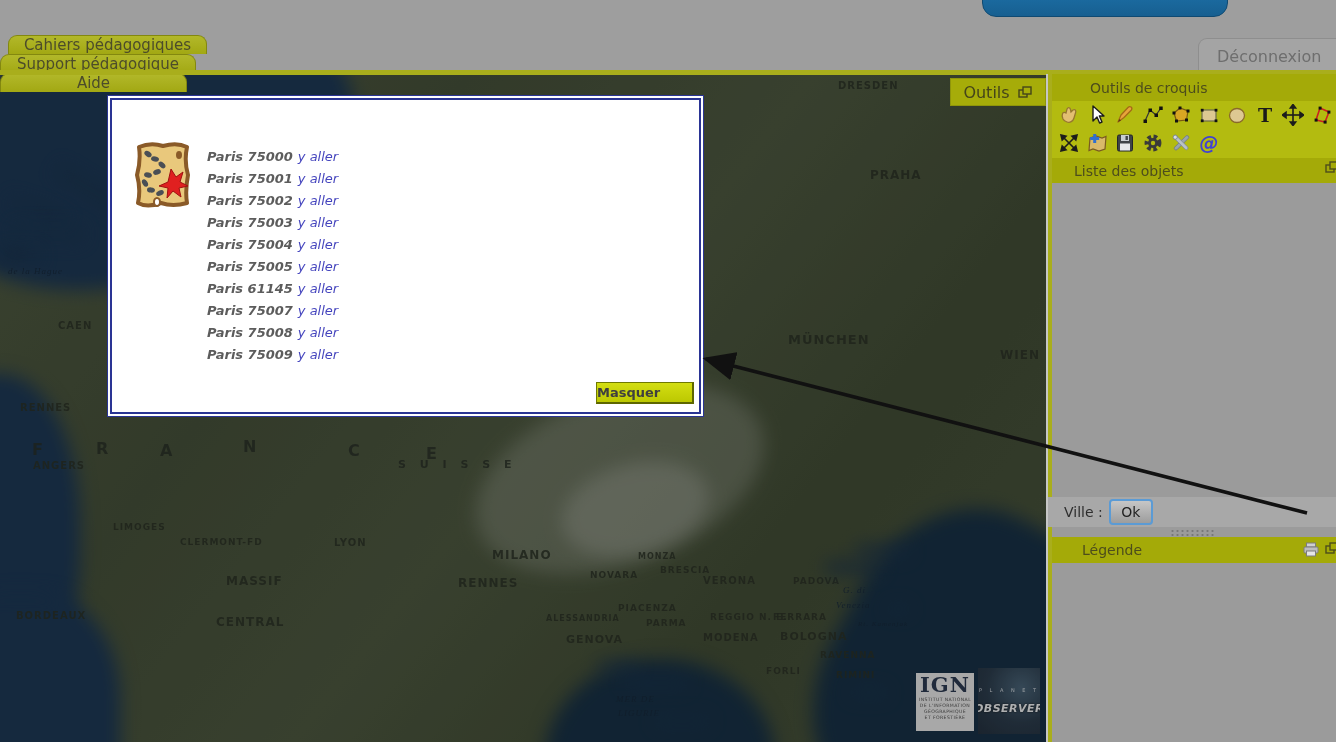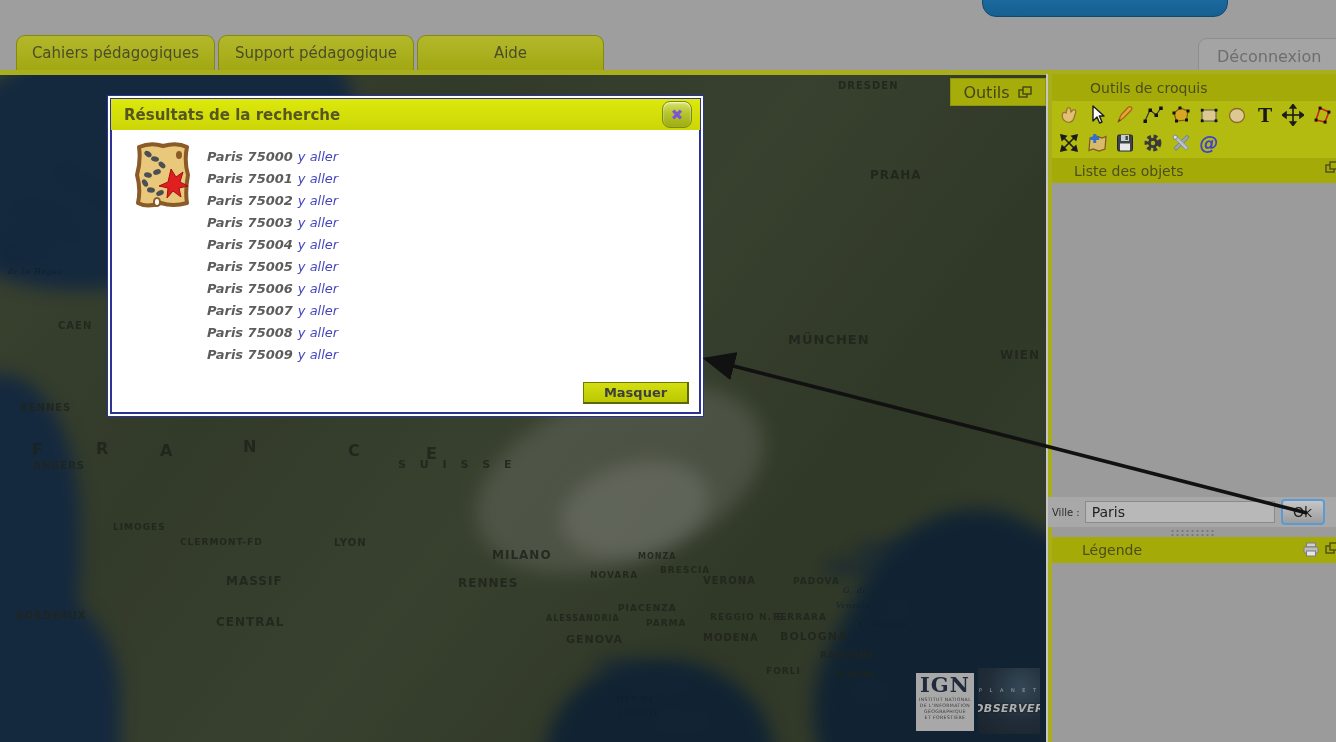--- a/index.html
+++ b/index.html
@@ -3,21 +3,21 @@
 <meta charset="utf-8">
 <style>
   * { margin:0; padding:0; box-sizing:border-box; }
   html,body { width:1336px; height:742px; overflow:hidden; }
   body { position:relative; font-family:"DejaVu Sans","Liberation Sans",sans-serif; background:#9e9e9e; }
 
   
   #topband { position:absolute; left:0; top:0; width:1336px; height:74px; background:#9e9e9e; z-index:10; }
   #bluebtn { position:absolute; left:982px; top:-18px; width:246px; height:35px; border-radius:14px;
              background:linear-gradient(#1e74ad,#175f90); border:1px solid #0f4a72; z-index:11; }
-  #tabs { position:absolute; left:8px; top:35px; height:35px; z-index:11; display:flex; }
+  #tabs { position:absolute; left:0; top:35px; height:35px; z-index:11; display:flex;flex-direction:column; }
   .tab { height:35px; margin-right:3px; background:linear-gradient(#b2b82a,#a2a813); border:1px solid #83880f;
          border-bottom:none; border-radius:9px 9px 0 0; color:#4c4c2a; font-size:15px; display:flex;
          align-items:center; justify-content:center; cursor:pointer; }
   .tab:nth-child(1){ width:199px; margin-left:8px; }
   .tab:nth-child(2){ width:196px; }
   .tab:nth-child(3){ width:187px; }
   #logout-tab { position:absolute; left:1198px; top:38px; width:148px; height:36px; background:#a4a4a4;
          border:1px solid #8e8e8e; border-bottom:none; border-radius:9px 9px 0 0; color:#6e6e6e; font-size:16px;
          display:flex; align-items:center; padding-left:18px; z-index:11; }
   #olivestrip { position:absolute; left:0; top:70px; width:1336px; height:5px; background:#a9ae1c; z-index:12; }
@@ -71,43 +71,43 @@
   #dialog-title { font-size:15px; font-weight:bold; color:#56561f; padding-left:13px; }
   #dialog-close { position:absolute; right:8px; top:2px; width:30px; height:27px; border-radius:8px;
         background:linear-gradient(#d7e269 0%,#b6c42e 45%,#9dad10 100%); border:1px solid #7f8d0e;
         box-shadow:inset 0 1px 2px rgba(255,255,255,.8); color:#7d55d4; font-size:15px; font-weight:bold;
         display:flex; align-items:center; justify-content:center; cursor:pointer; }
   #treasure-map { position:absolute; left:23px; top:45px; }
   #result-list { position:absolute; left:99px; top:50px; }
   .rrow { height:22px; line-height:22px; font-size:13px;font-style:italic; }
   .rname { font-weight:bold; color:#5c5c5c; }
   .rlink { color:#4646be; margin-left:5px; text-decoration:none; cursor:pointer; }
-  #masquer-btn { position:absolute; left:475px; top:286px; width:106px; height:22px;
+  #masquer-btn { position:absolute; left:488px; top:286px; width:98px; height:22px;
         background:linear-gradient(#d3de12,#bcc801); border:1px solid #6f7a00;
         border-right:2px solid #5d6600; border-bottom:2px solid #5d6600;
-        font-size:13px; font-weight:bold; color:#3f3f3f; text-align:center; line-height:20px; cursor:pointer; }
+        font-size:13px; font-weight:bold; color:#3f3f3f; text-align:left; line-height:20px; cursor:pointer; }
 
   
   #sidebar { position:absolute; left:1046px; top:74px; width:290px; height:668px; background:#9b9b9b;
         border-left:2px solid #c6c6c6; z-index:10; }
   #sidebar::before { content:''; position:absolute; left:0; top:0; bottom:0; width:4px; background:#a9ae1c; }
   .sb-header { position:absolute; left:4px; right:0; background:#a4aa08; color:#4d4d1c; font-size:14px;
         display:flex; align-items:center; }
   #hdr-tools   { top:0px;   height:27px; padding-left:38px; }
   #hdr-objects { top:84px;  height:25px; padding-left:22px; }
   #hdr-legend  { top:463px; height:26px; padding-left:30px; }
   .hdr-icons { position:absolute; right:4px; top:4px; display:flex; gap:6px; }
   #tools-area { position:absolute; left:4px; right:0; top:27px; height:57px; background:#b3bb10; }
   .tool-row { display:flex; align-items:center; height:28px; padding-left:6px; }
   .tool { width:22px; height:22px; margin-right:6px; flex:0 0 auto; cursor:pointer; display:flex;
         align-items:center; justify-content:center; }
   #objects-body { position:absolute; left:4px; right:0; top:109px; height:314px; background:#9b9b9b; }
   #ville-row { position:absolute; left:0; right:0; top:423px; height:30px; background:#a8a8a8;
         display:flex; align-items:center; }
-  #ville-label { font-size:10px; color:#2e2e2e; margin-left:4px; }
+  #ville-label { font-size:14px; color:#2e2e2e; margin-left:16px; }
   #ville-input { width:190px; height:22px; margin-left:5px; background:#b8b8b8; border:1px solid #8a8a8a;
         font-size:14px; color:#222; padding-left:6px; font-family:inherit; }
   #ok-btn { width:44px; height:26px; margin-left:6px; background:linear-gradient(#c6c6c6,#9d9d9d);
         border:2px solid #5b9bd5; border-radius:4px; font-size:14px; color:#1e1e1e; cursor:pointer;
         font-family:inherit; }
   #drag-handle { position:absolute; left:0; right:0; top:453px; height:10px; display:flex;
         align-items:center; justify-content:center; }
   #drag-dots { width:44px; height:7px;
         background-image:radial-gradient(circle,#6f6f6f 1px,transparent 1.2px);
         background-size:5px 4px; opacity:.8; }
@@ -222,24 +222,20 @@
     <div class="ign-line">GÉOGRAPHIQUE</div>
     <div class="ign-line">ET FORESTIÈRE</div>
   </div>
   <div id="planet-logo" class="dimmed">
     <div id="planet-top">P L A N E T</div>
     <div id="planet-name">OBSERVER</div>
   </div>
 </div>
 
 <div id="dialog">
-  <div id="dialog-header">
-    <span id="dialog-title">Résultats de la recherche</span>
-    <div id="dialog-close">✖</div>
-  </div>
 
   <svg id="treasure-map" width="62" height="68" viewBox="0 0 62 68">
     <path d="M8,6 Q20,1 32,5 Q46,1 56,6 Q53,20 57,34 Q54,50 56,62 Q42,66 30,62 Q16,67 7,62 Q10,48 6,34 Q10,20 8,6 Z" fill="#e9c87c" stroke="#8a5a28" stroke-width="4" stroke-linejoin="round"></path>
     <ellipse cx="48" cy="14" rx="3" ry="4" fill="#8a5a28"></ellipse>
     <ellipse cx="26" cy="61" rx="3" ry="4" fill="#fff" stroke="#8a5a28" stroke-width="2"></ellipse>
     <g fill="#4a4f55">
       <ellipse cx="17" cy="13" rx="4" ry="2.6" transform="rotate(35 17 13)"></ellipse>
       <ellipse cx="24" cy="18" rx="4" ry="2.6" transform="rotate(10 24 18)"></ellipse>
       <ellipse cx="31" cy="24" rx="4" ry="2.6" transform="rotate(45 31 24)"></ellipse>
       <ellipse cx="26" cy="31" rx="4" ry="2.6" transform="rotate(-20 26 31)"></ellipse>
@@ -270,21 +266,21 @@
 
   <div class="rrow">
     <span class="rname">Paris 75004</span><a class="rlink">y aller</a>
   </div>
 
   <div class="rrow">
     <span class="rname">Paris 75005</span><a class="rlink">y aller</a>
   </div>
 
   <div class="rrow">
-    <span class="rname">Paris 75006</span><a class="rlink">y aller</a>
+    <span class="rname">Paris 61145</span><a class="rlink">y aller</a>
   </div>
 
   <div class="rrow">
     <span class="rname">Paris 75007</span><a class="rlink">y aller</a>
   </div>
 
   <div class="rrow">
     <span class="rname">Paris 75008</span><a class="rlink">y aller</a>
   </div>
 
@@ -432,21 +428,20 @@
       <svg width="15" height="13">
         <rect x="1" y="4" width="8" height="7" fill="none" stroke="#4d4d1c" stroke-width="1.4"></rect>
         <rect x="5" y="1" width="8" height="7" fill="#a4aa08" stroke="#4d4d1c" stroke-width="1.4"></rect>
       </svg>
     </div>
   </div>
   <div id="objects-body"></div>
 
   <div id="ville-row">
     <span id="ville-label">Ville :</span>
-    <input id="ville-input" value="Paris" style="">
     <button id="ok-btn">Ok</button>
   </div>
 
   <div id="drag-handle">
       <div id="drag-dots"></div>
     </div>
 
   <div class="sb-header" id="hdr-legend">
     <span>Légende</span>
     <div class="hdr-icons" style="top:5px;right:8px;">

